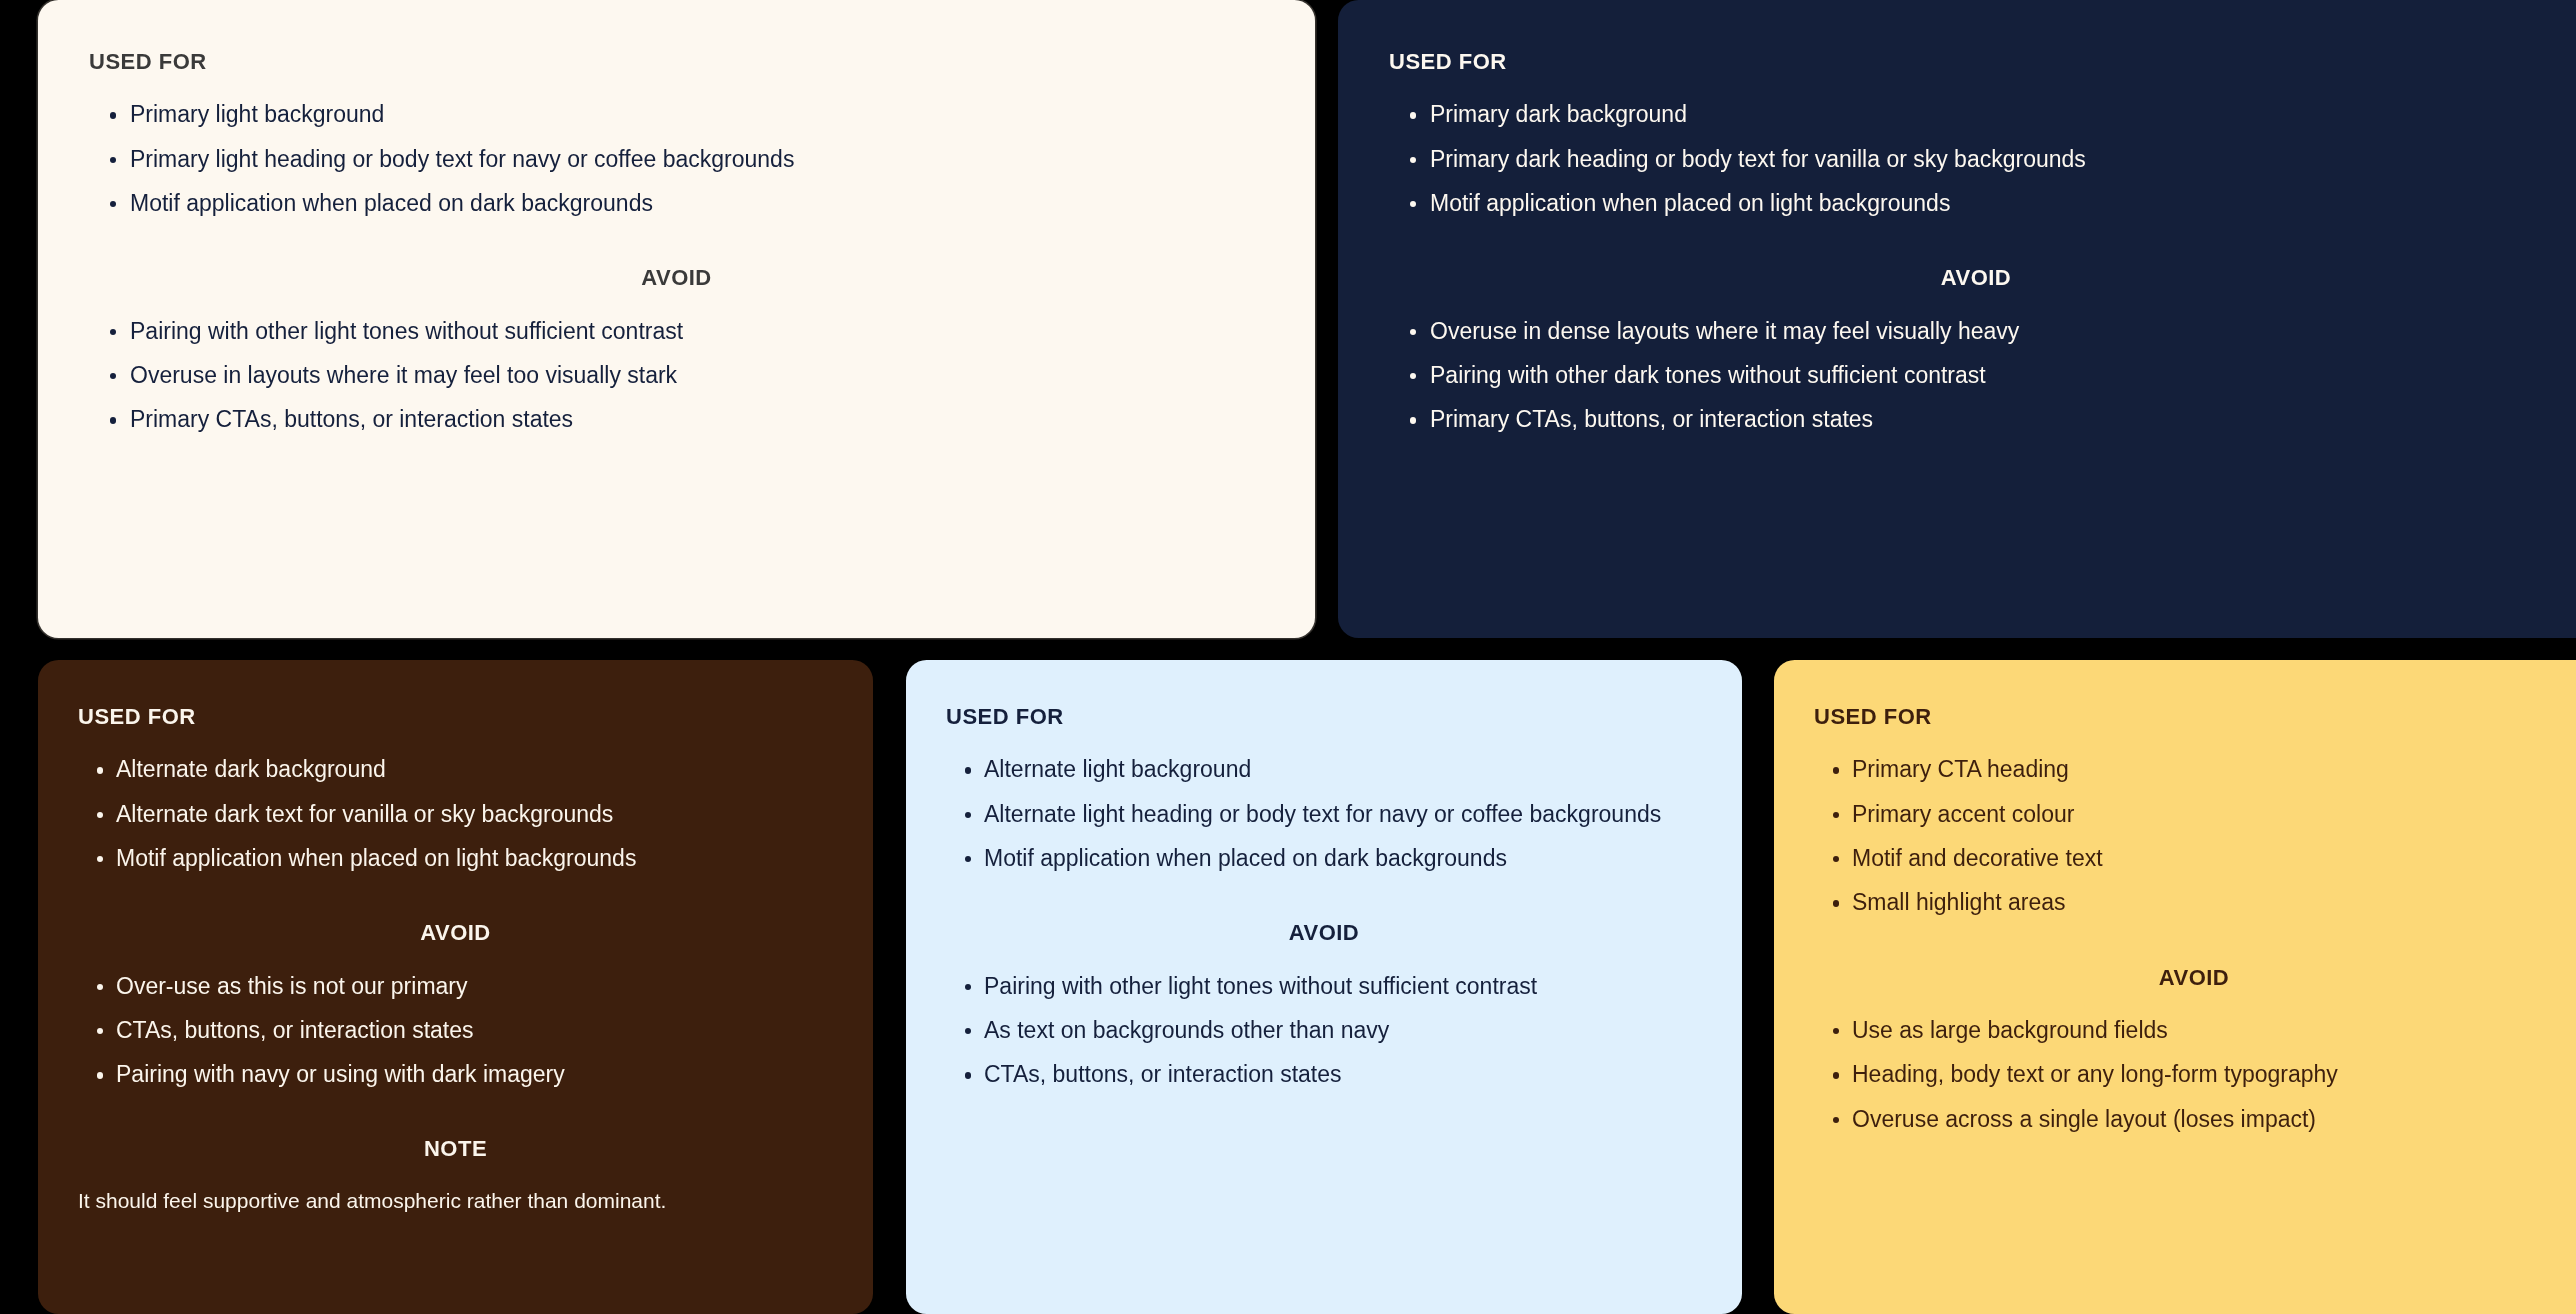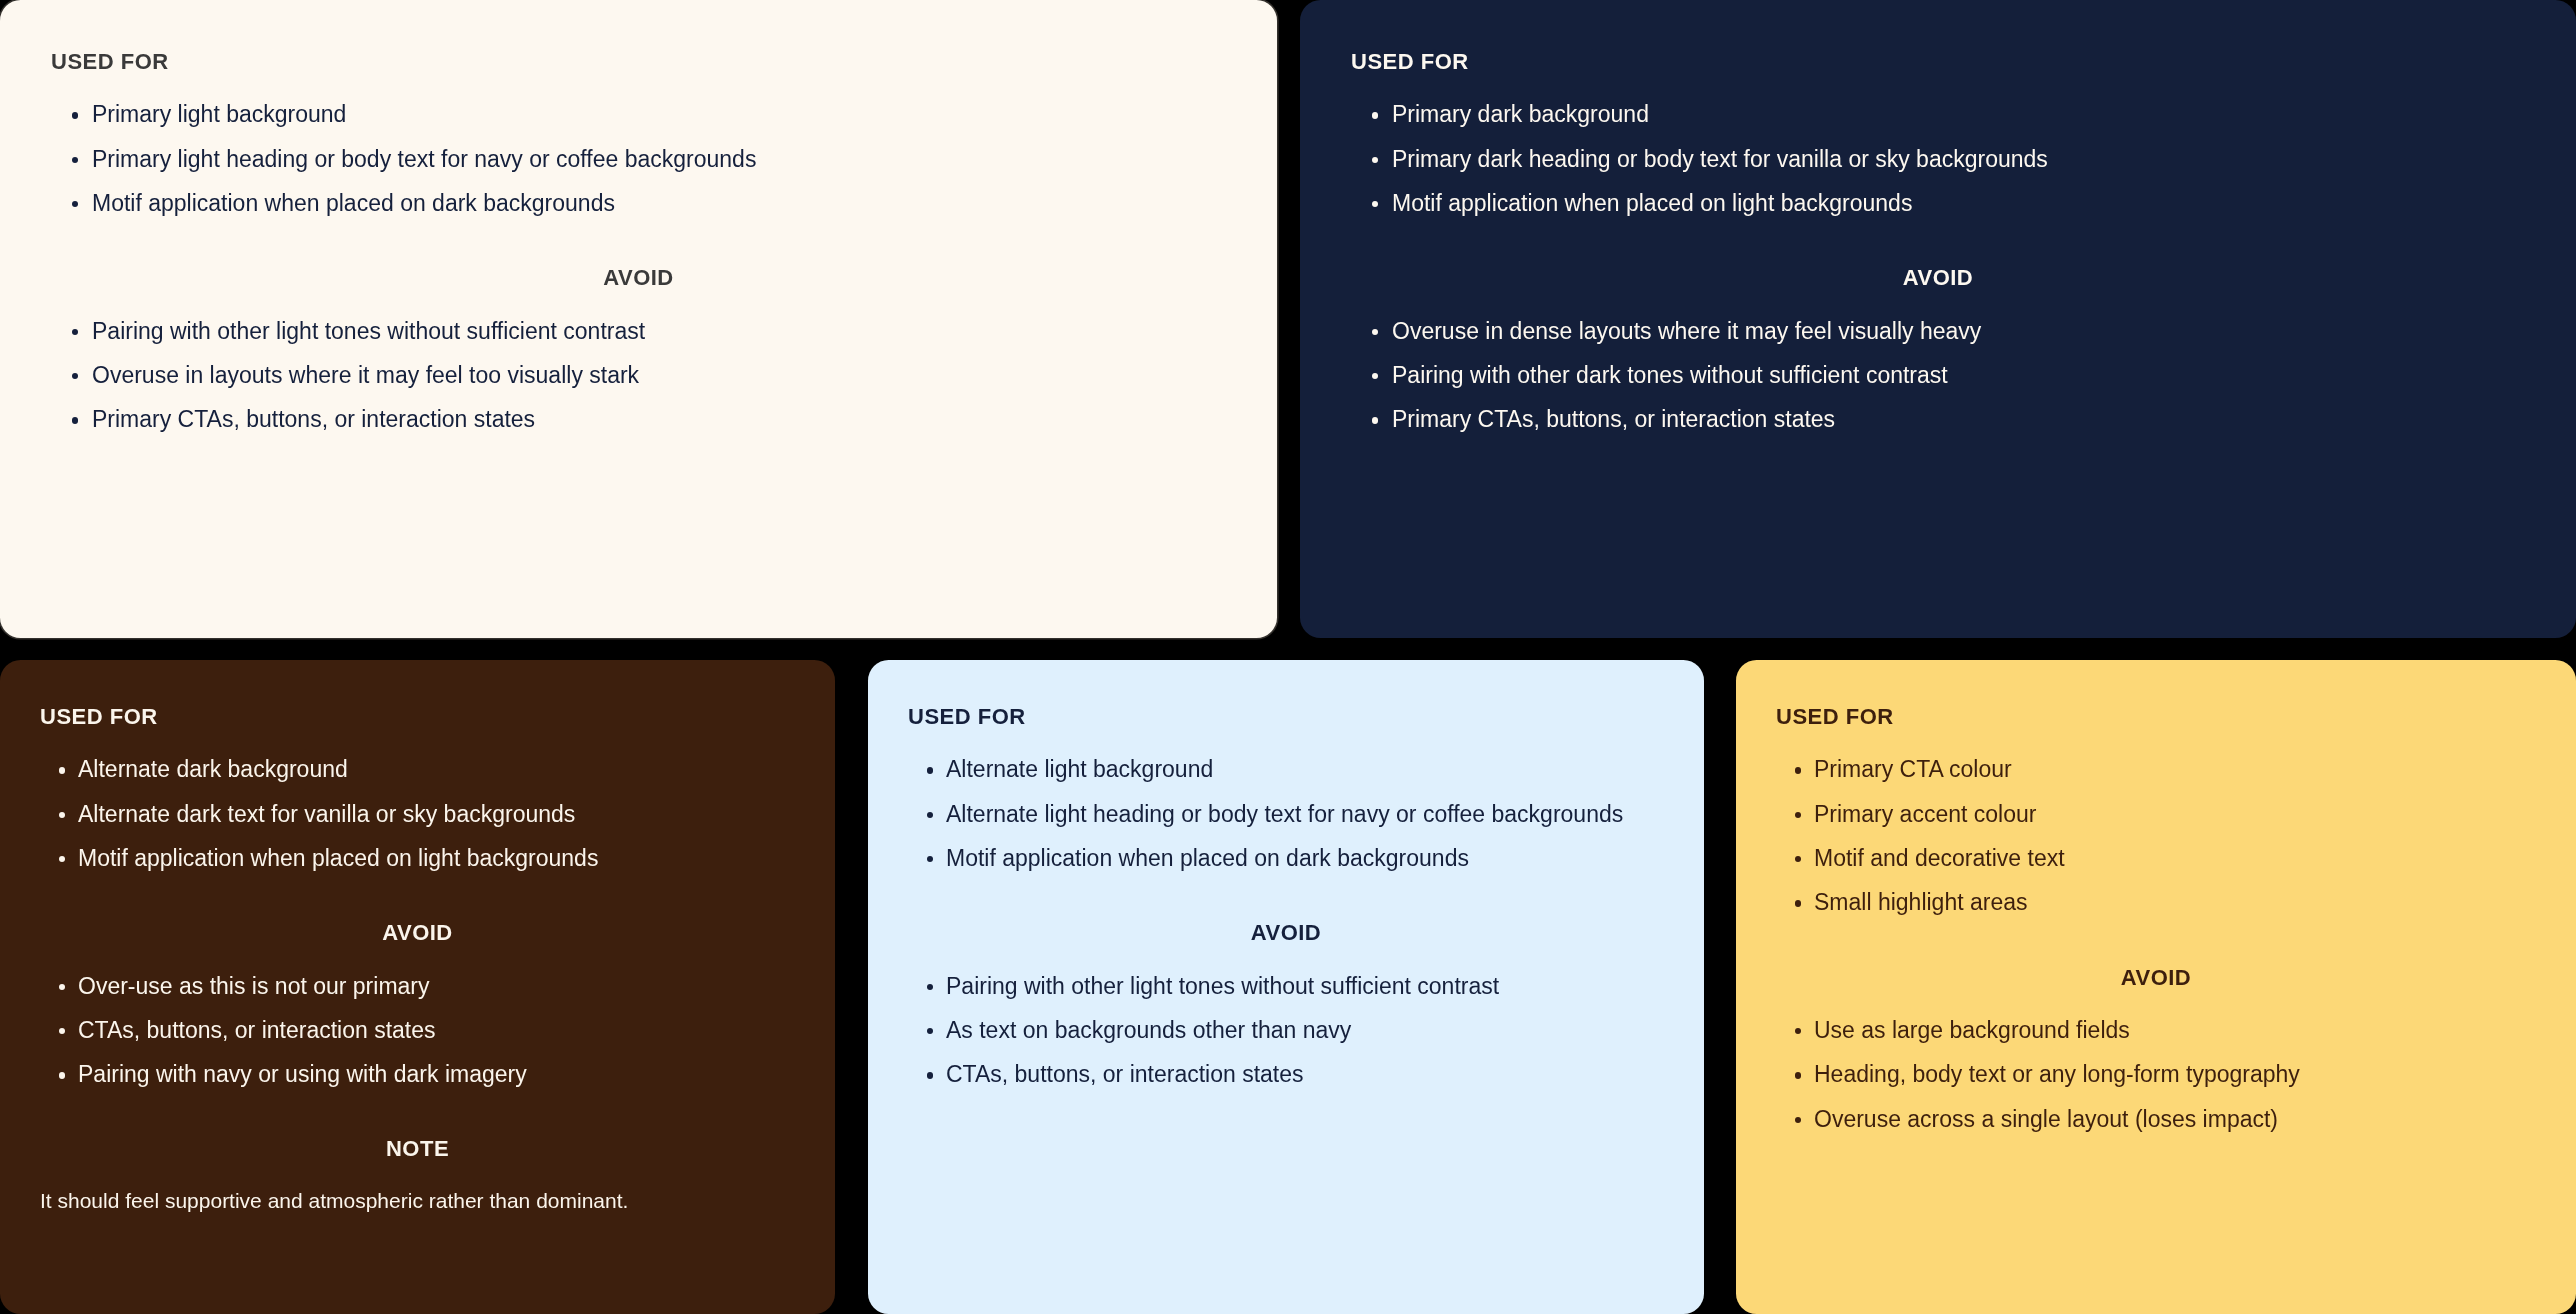--- a/index.html
+++ b/index.html
@@ -18,20 +18,21 @@
   .board {
     position: absolute;
     inset: 0;
     background: #000000;
   }
 
   .card {
     position: absolute;
     box-sizing: border-box;
     overflow: hidden;
+    margin-left: 38px;
   }
 
   .card-inner {
     padding: 49px 51px 0 51px;
   }
 
   .section-heading {
     font-size: 22px;
     font-weight: 700;
     letter-spacing: 0.5px;
@@ -226,21 +227,21 @@
         <li>As text on backgrounds other than navy</li>
         <li>CTAs, buttons, or interaction states</li>
       </ul>
     </div>
   </section>
 
   <section class="card" id="card-yellow">
     <div class="card-inner">
       <h3 class="section-heading">USED FOR</h3>
       <ul class="bullets">
-        <li>Primary CTA colour</li>
+        <li>Primary CTA heading</li>
         <li>Primary accent colour</li>
         <li>Motif and decorative text</li>
         <li>Small highlight areas</li>
       </ul>
       <h3 class="section-heading subsequent">AVOID</h3>
       <ul class="bullets">
         <li>Use as large background fields</li>
         <li> Heading, body text or any long-form typography</li>
         <li> Overuse across a single layout (loses impact)</li>
       </ul>

